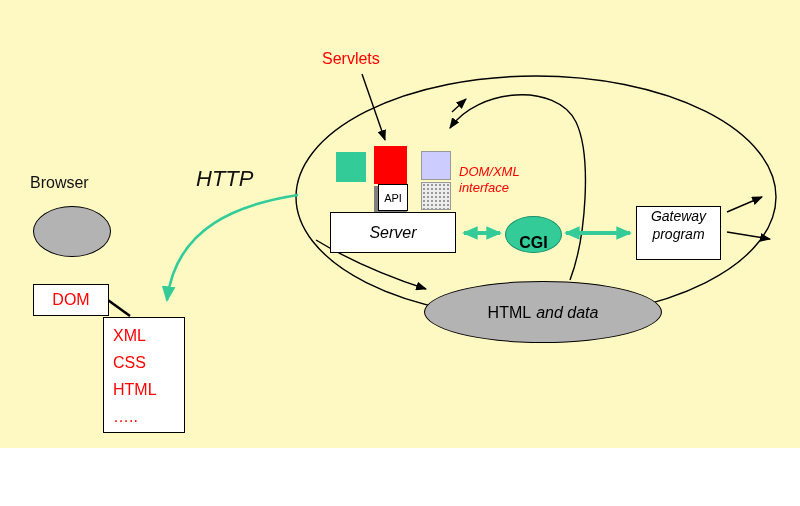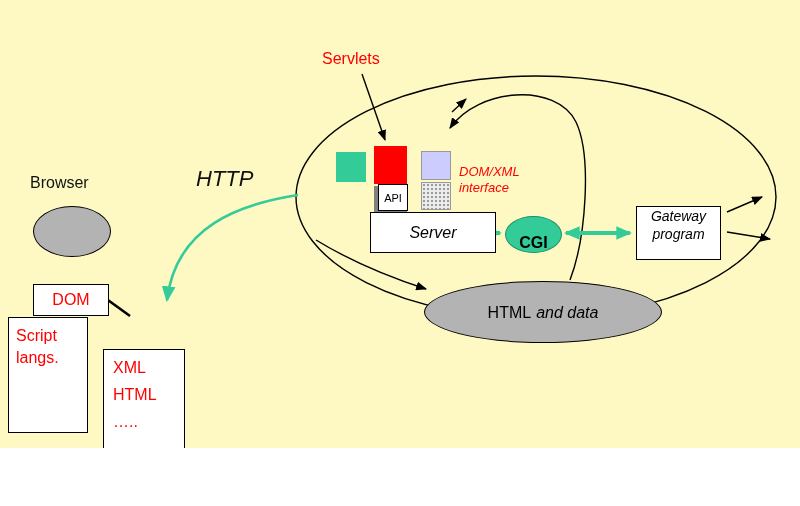--- a/index.html
+++ b/index.html
@@ -24,41 +24,41 @@
     color:#ff0000; font-size:16px;margin-top:40px;
   }
   .script-box {
     left:8px; top:317px; width:80px; height:116px; background:#fff;
     border:1px solid #000; color:#ff0000; font-size:16px; line-height:22px;
     padding:7px 0 0 7px; box-sizing:border-box;
   }
   .xml-box {
     left:103px; top:317px; width:82px; height:116px; background:#fff;
     border:1px solid #000; color:#ff0000; font-size:16px; line-height:27px;
-    padding:4px 0 0 9px; box-sizing:border-box;margin-top:32px;
+    padding:4px 0 0 9px; box-sizing:border-box;
   }
 
   .sq { position:absolute; }
   .sq-green { left:336px; top:152px; width:30px; height:30px; background:#33cc99; }
   .sq-red { left:374px; top:146px; width:33px; height:38px; background:#ff0000; }
   .sq-lav { left:421px; top:151px; width:30px; height:29px; background:#ccccff; border:1px solid #999; box-sizing:border-box; }
   .sq-gray { left:374px; top:186px; width:33px; height:26px; background:#808080; }
   .sq-tex {
     left:421px; top:182px; width:30px; height:28px; background-color:#ececec;
     background-image:radial-gradient(#9a9a9a 1px, transparent 1px);
     background-size:4px 4px; border:1px solid #999; box-sizing:border-box;
   }
   .api-box {
     left:336px; top:184px; width:30px; height:27px; background:#fff; border:1px solid #000;
     display:flex; align-items:center; justify-content:center; font-size:11px; box-sizing:border-box;margin-left:42px;
   }
   .server-box {
     left:330px; top:212px; width:126px; height:41px; background:#fff; border:1px solid #000;
     display:flex; align-items:center; justify-content:center;
-    font-style:italic; font-size:16px; box-sizing:border-box;margin-left:40px;
+    font-style:italic; font-size:16px; box-sizing:border-box;
   }
 
   .iface {
     left:459px; top:164px; color:#ff0000; font-style:italic; font-size:13px;
     line-height:16px; width:90px;
   }
   .cgi {
     left:505px; top:216px; width:55px; height:35px; background:#33cc99;
     border:1px solid #1d8f6b; border-radius:50%;
     display:flex; align-items:flex-end; justify-content:center;
@@ -117,27 +117,24 @@
 
   <div class="abs lbl-servlets">Servlets</div>
   <div class="abs lbl-http">HTTP</div>
   <div class="abs lbl-browser">Browser</div>
 
   <div class="abs browser-ellipse"></div>
   <div class="abs dom-box">
     <span>DOM</span>
   </div>
 
-  <div class="abs script-box">
-    <div>Script</div>
-    <div>langs.</div>
-  </div>
 
   <div class="abs xml-box">
     <div>XML</div>
+    <div>CSS</div>
     <div>HTML</div>
     <div>…..</div>
   </div>
 
   <div class="sq sq-green"></div>
   <div class="sq sq-red"></div>
   <div class="sq sq-lav"></div>
   <div class="sq sq-gray"></div>
   <div class="sq sq-tex"></div>
 

